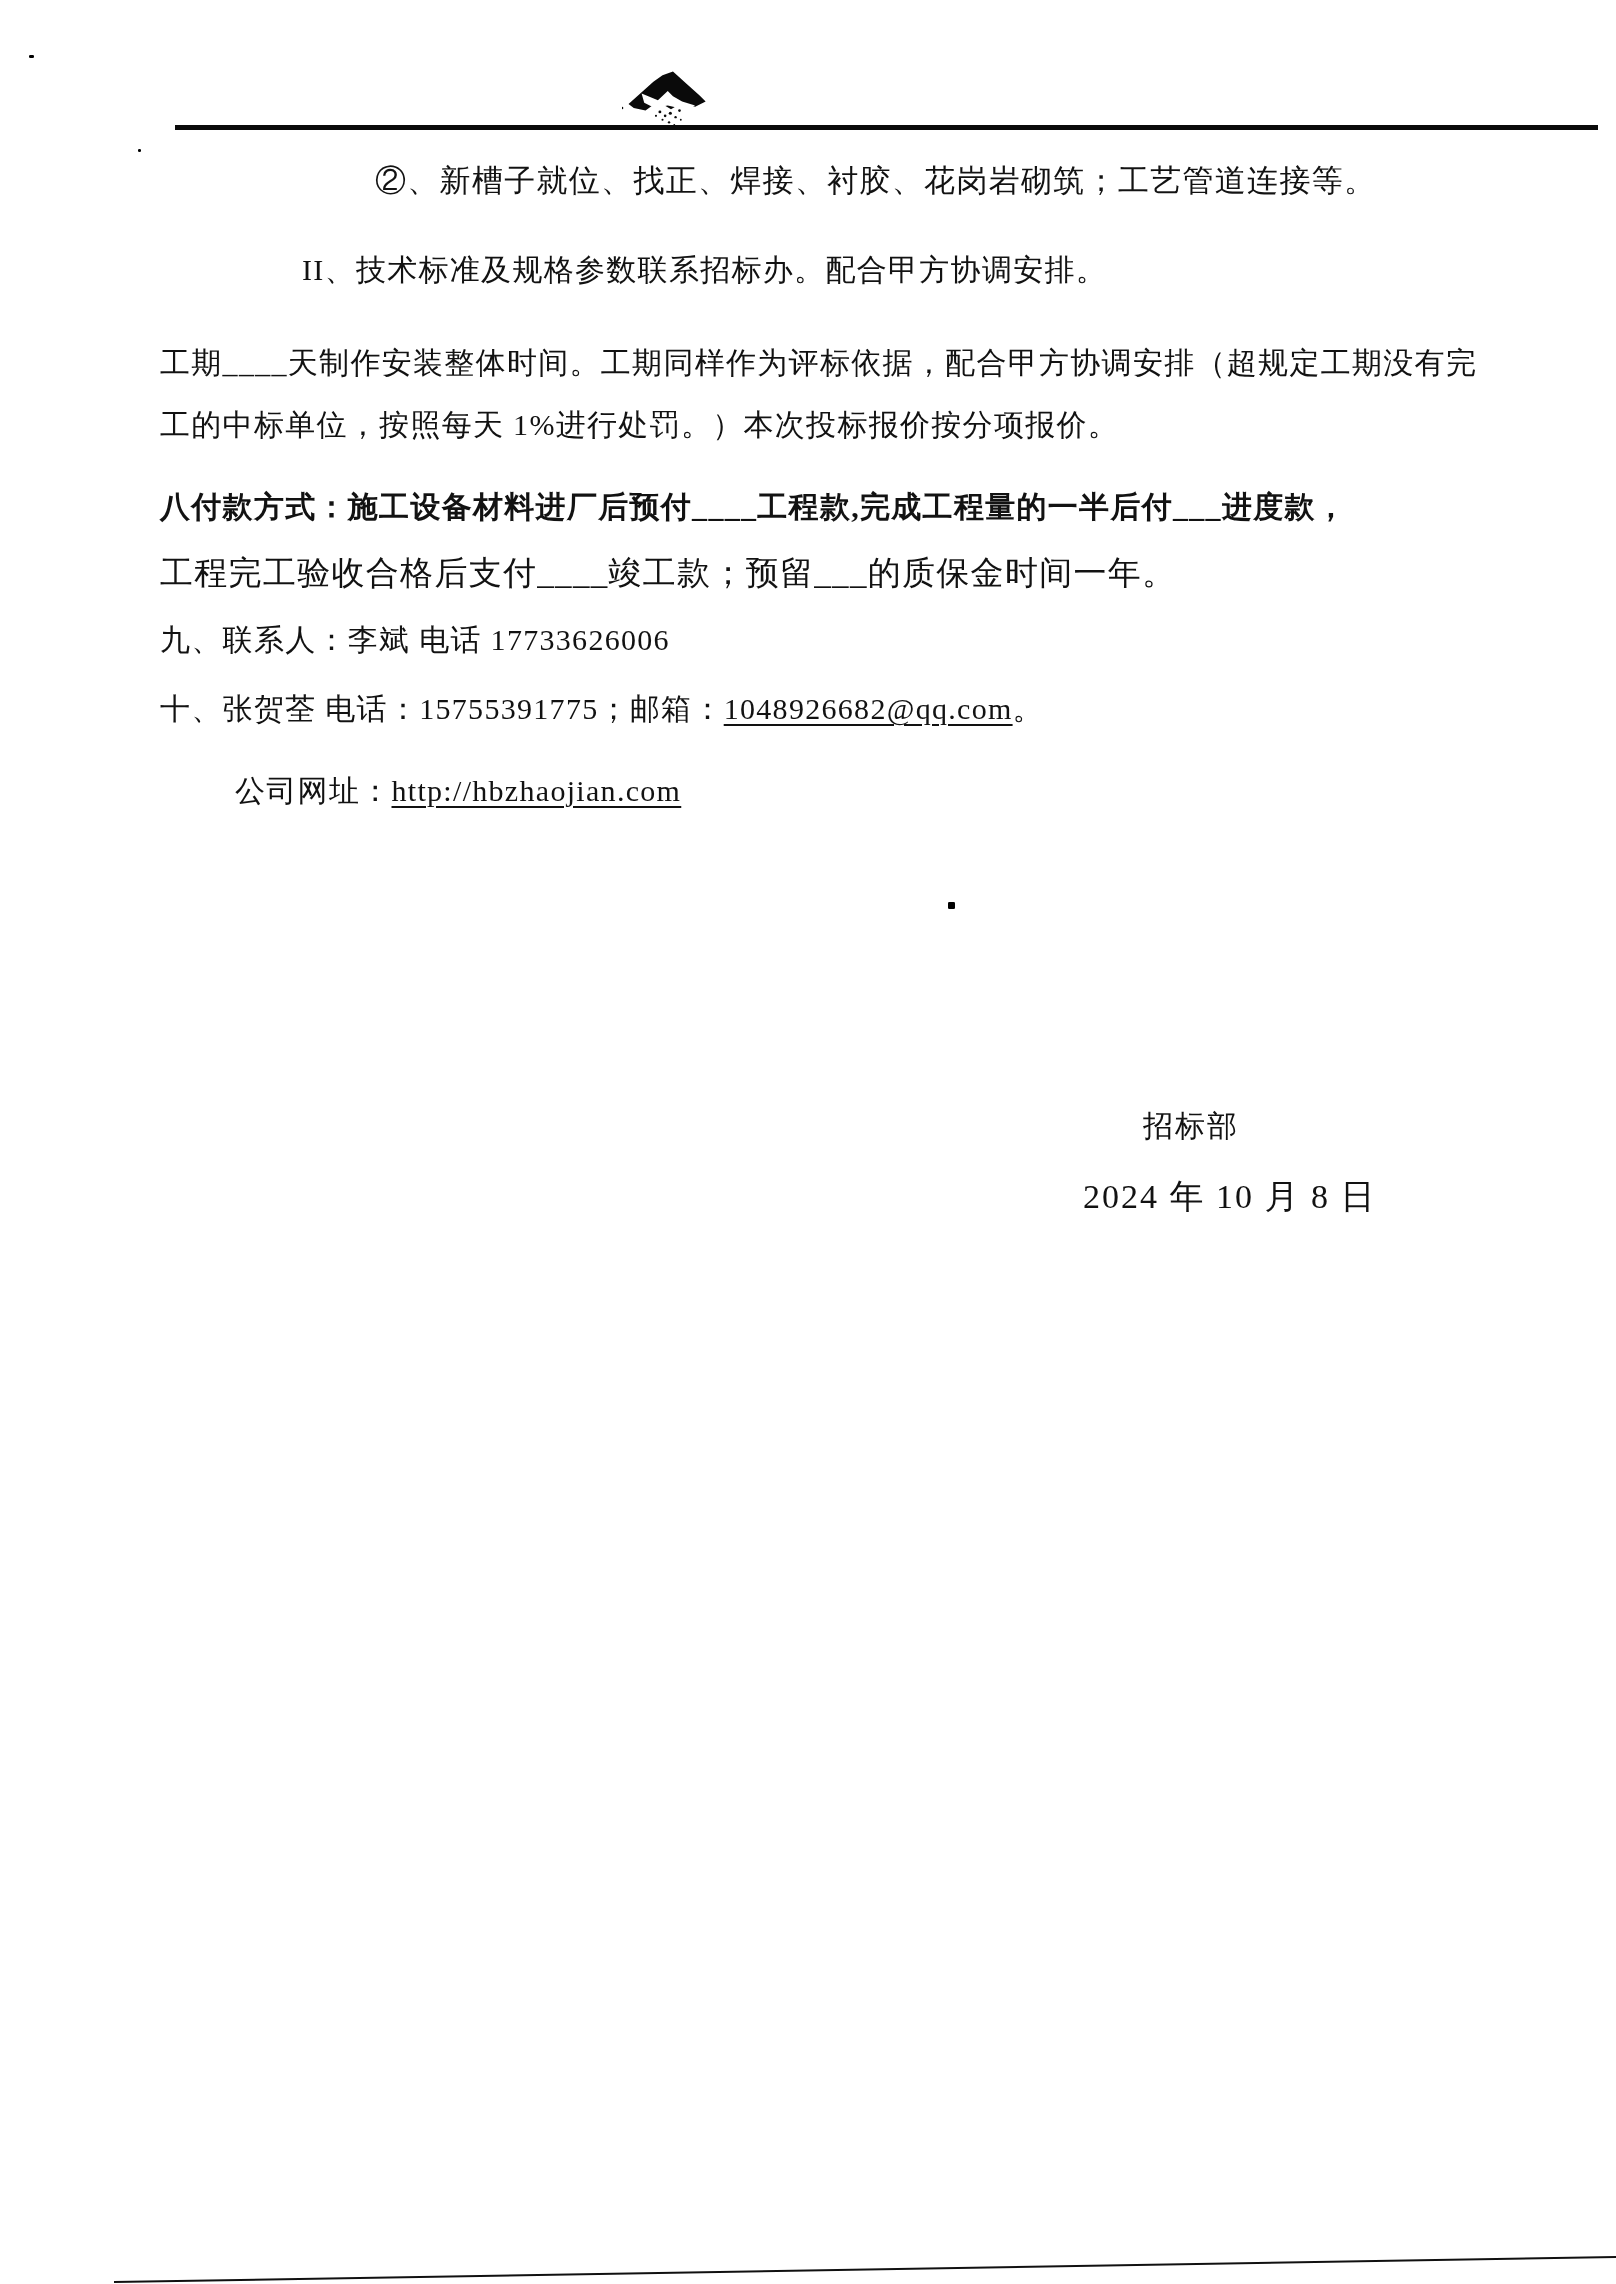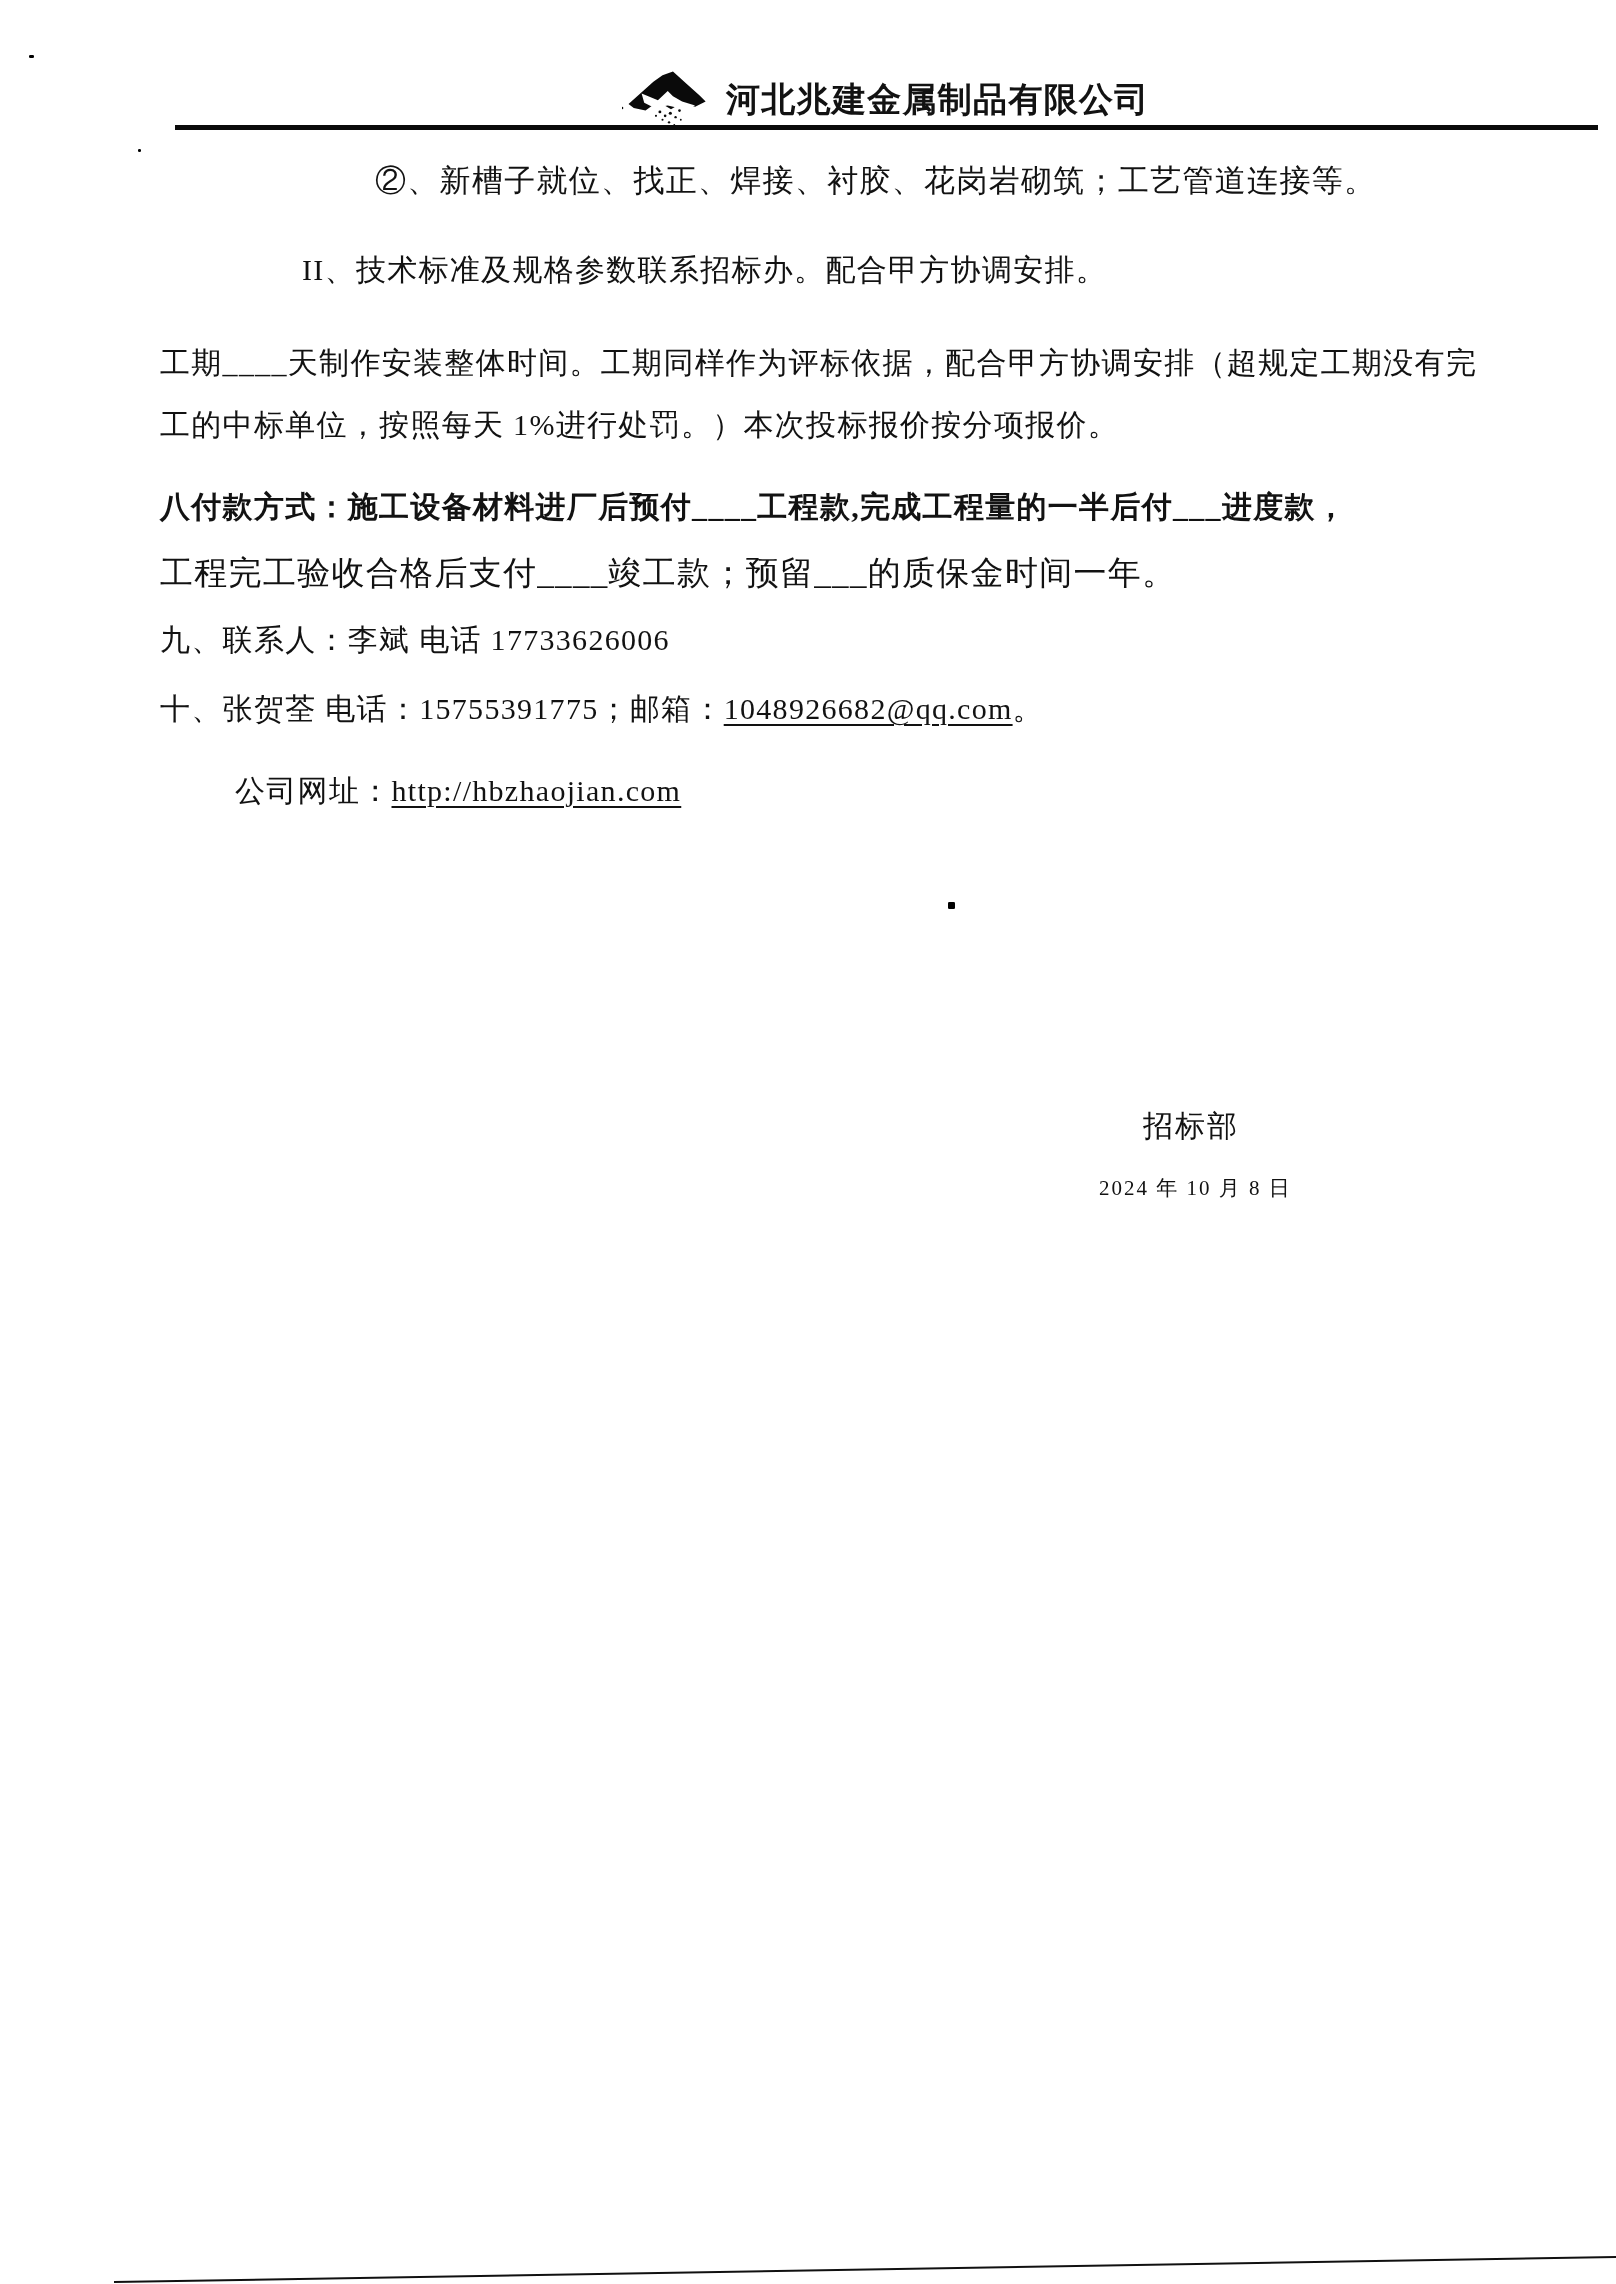--- a/index.html
+++ b/index.html
@@ -78,24 +78,23 @@
     left: 1143px;
     top: 1106px;
     font-size: 30px;
     letter-spacing: 2px;
     white-space: nowrap;
   }
   .footer-date {
     position: absolute;
     left: 1083px;
     top: 1174px;
-    font-size: 21px;
+    font-size: 34px;
     letter-spacing: 2px;
     white-space: nowrap;
-    margin-left: 16px;
   }
 
   
   .speck {
     position: absolute;
     background: #000;
     border-radius: 1.3px;
   }
   .speck-a { left: 948px; top: 902px; width: 7.2px; height: 7.2px; }
   .speck-b { left: 29px;  top: 55px;  width: 5.2px;  height: 3.3px; }
@@ -125,21 +124,20 @@
       <circle cx="82" cy="72" r="1.8"></circle>
         <circle cx="62" cy="76" r="1.6"></circle>
         <circle cx="72" cy="80" r="1.8"></circle>
       <circle cx="80" cy="84" r="1.4"></circle>
         <circle cx="52" cy="70" r="1.6"></circle>
         <circle cx="88" cy="62" r="2"></circle>
       <circle cx="90" cy="76" r="1.4"></circle>
         <circle cx="68, " cy="58" r="2"></circle>
     </g>
   </svg>
-  <div class="company-name">河北兆建金属制品有限公司</div>
 </div>
 <div class="header-rule"></div>
 
 <div class="doc-line line-item2">②、新槽子就位、找正、焊接、衬胶、花岗岩砌筑；工艺管道连接等。</div>
 
 <div class="doc-line line-ii">II、技术标准及规格参数联系招标办。配合甲方协调安排。</div>
 
 <div class="doc-line line-dur1">工期____天制作安装整体时间。工期同样作为评标依据，配合甲方协调安排（超规定工期没有完</div>
 <div class="doc-line line-dur2">工的中标单位，按照每天 1%进行处罚。）本次投标报价按分项报价。</div>
 

